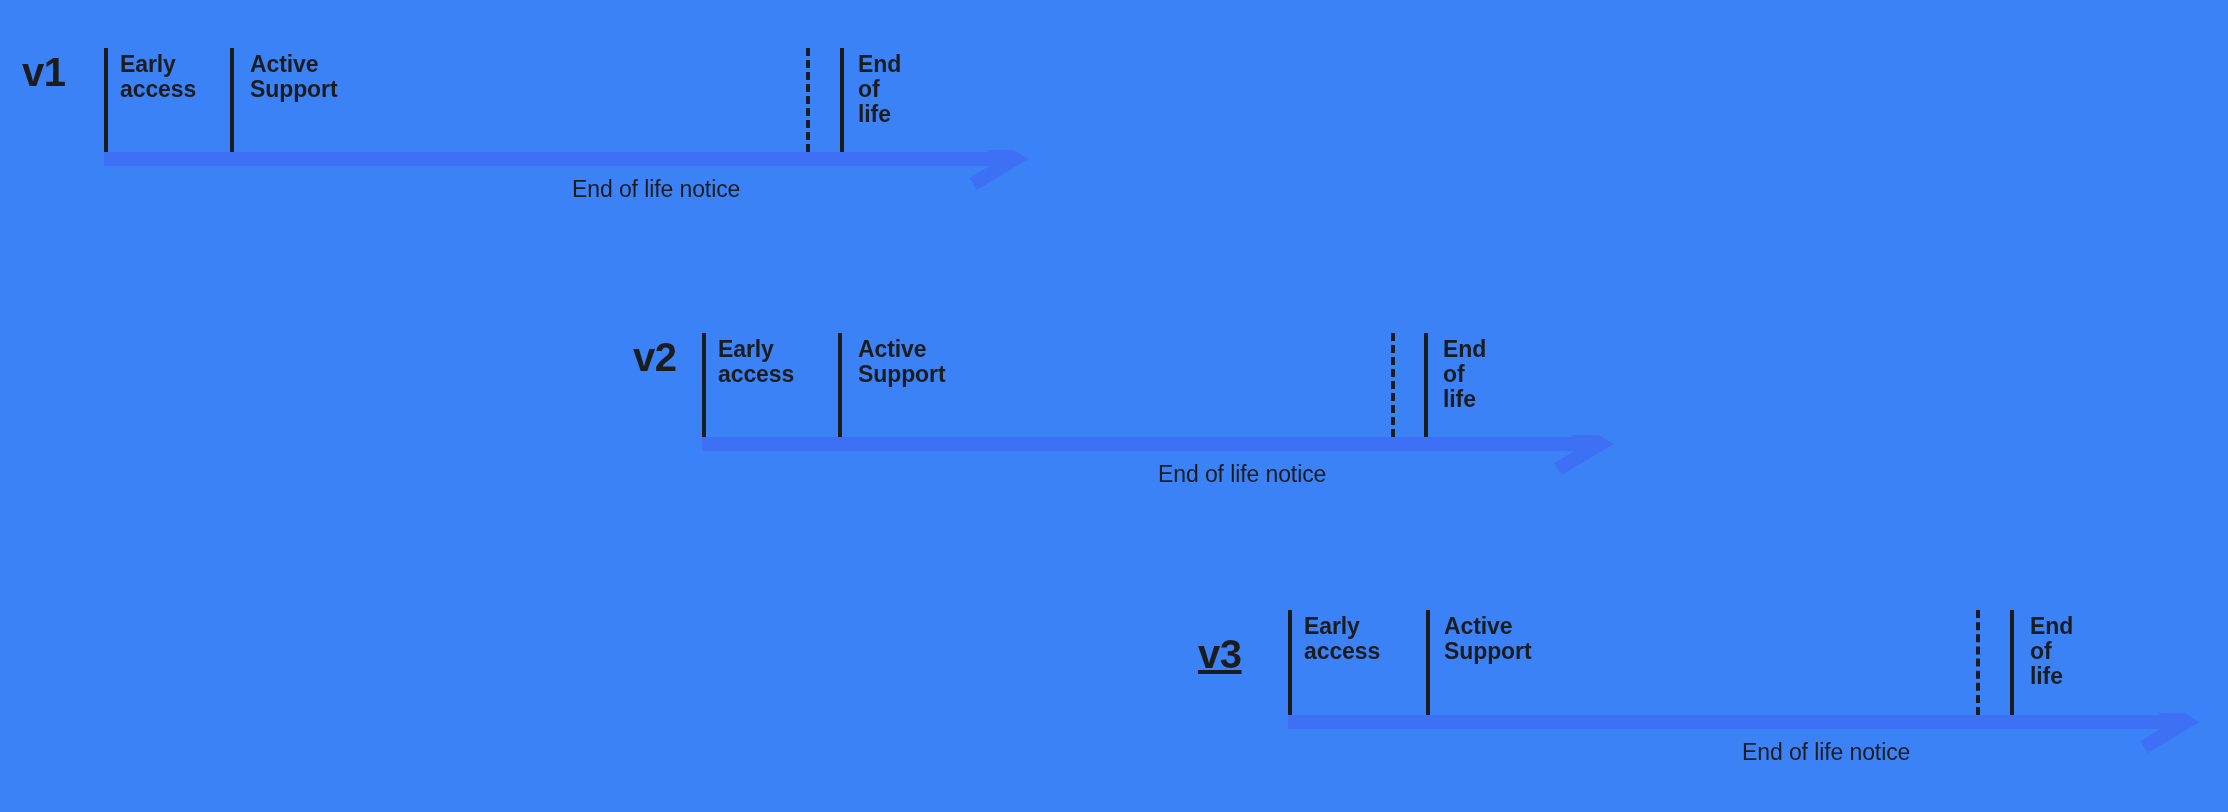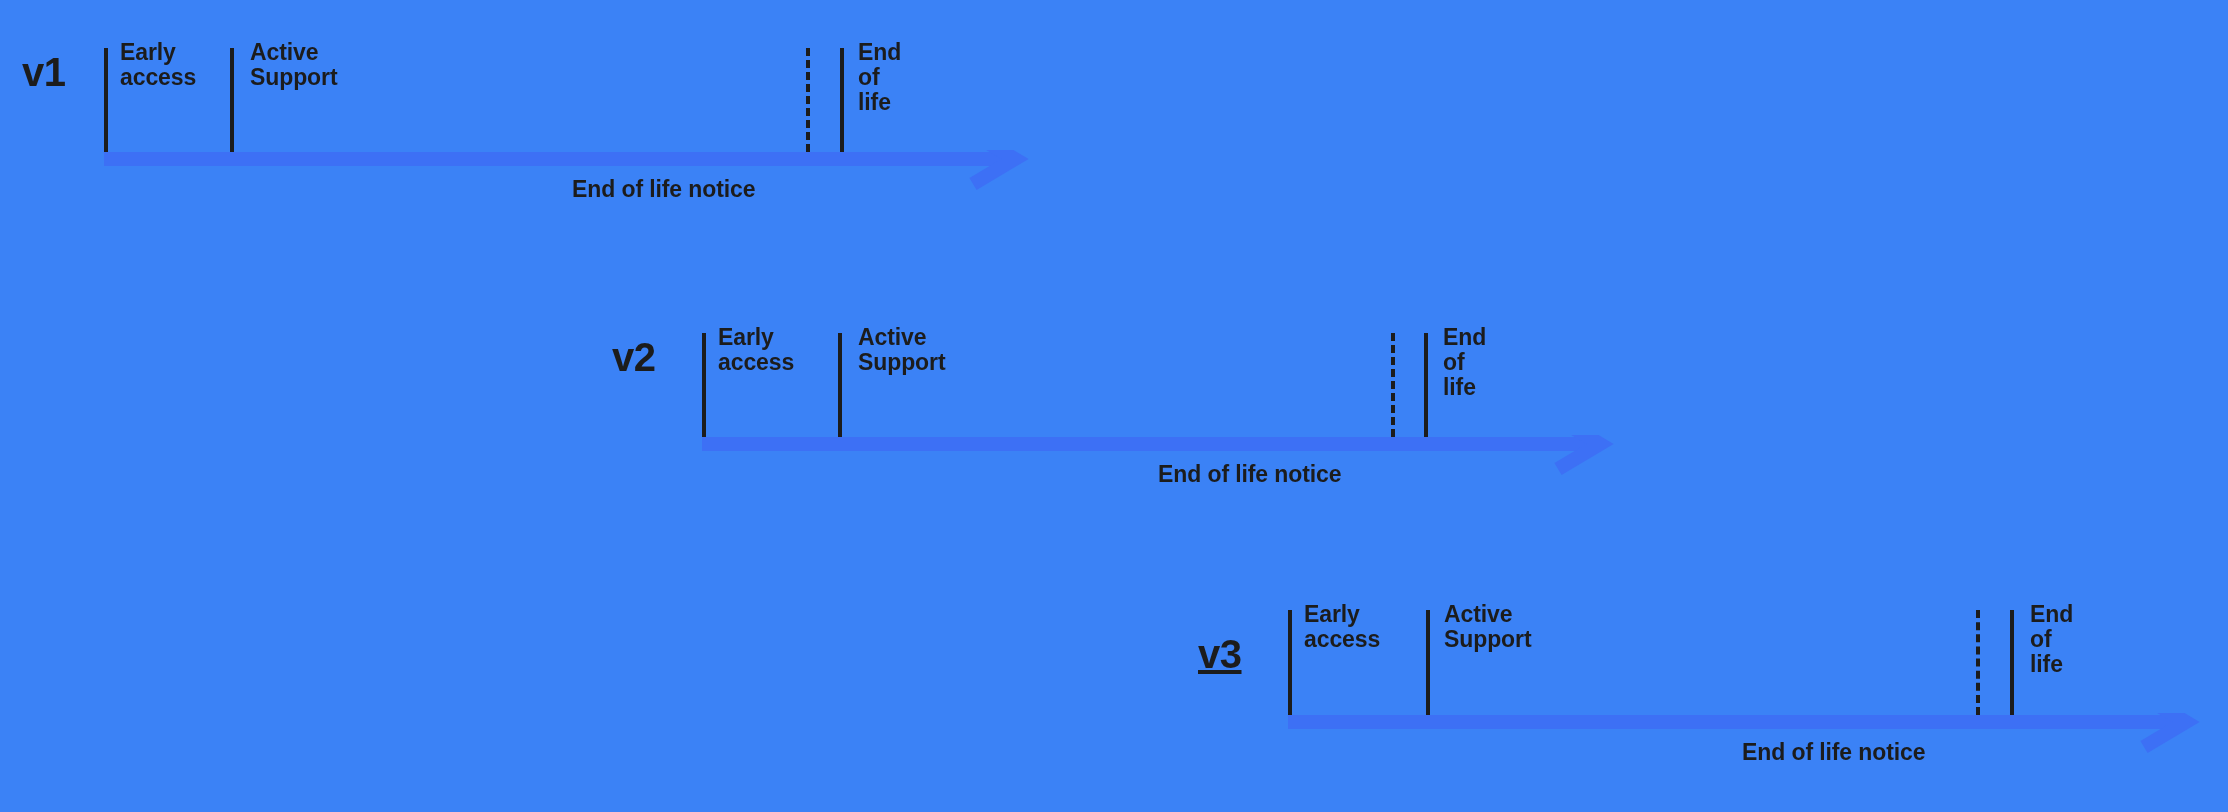--- a/index.html
+++ b/index.html
@@ -43,25 +43,26 @@
     border-left: 4px dashed #1c1c1c;
   }
   .phase-label {
     position: absolute;
     font-size: 23px;
     font-weight: 700;
     color: #1c1c1c;
     line-height: 1.08;
     letter-spacing: -0.1px;
     white-space: pre-line;
+    margin-top: 12px;
   }
   .notice-label {
     position: absolute;
     font-size: 23px;
-    font-weight: 700;
+    font-weight: 400;
     color: #1c1c1c;
     line-height: 1.08;
     letter-spacing: -0.1px;
     white-space: nowrap;
   }
   .timeline-arrow {
     position: absolute;
     display: block;
   }
 </style>
@@ -79,21 +80,21 @@
 access</div>
       <div class="phase-label" style="left: 250px; top: 40px;">Active Support</div>
       <div class="phase-label" style="left: 858px; top: 40px;">End of life</div>
       <svg class="timeline-arrow" width="951" height="66" viewBox="0 0 951 66" style="left: 104px; top: 150px;">
         <rect x="0" y="2" width="899" height="14" fill="#3d70f5"></rect>
         <polyline points="869,-16 911,9 869,34" fill="none" stroke="#3d70f5" stroke-width="14" stroke-linejoin="miter" stroke-linecap="butt"></polyline>
       </svg>
       <div class="notice-label" style="left: 572px; top: 177px;">End of life notice</div>
     </div>
     <div class="lifecycle-row">
-      <div class="version-label" style="left: 612px; top: 337px;">v2</div>
+      <div class="version-label" style="left: 633px; top: 337px;">v2</div>
       <div class="phase-divider" style="left: 702px; top: 333px; height: 104px;"></div>
       <div class="phase-divider" style="left: 838px; top: 333px; height: 104px;"></div>
       <div class="phase-divider dashed" style="left: 1391px; top: 333px; height: 104px;"></div>
       <div class="phase-divider" style="left: 1424px; top: 333px; height: 104px;"></div>
       <div class="phase-label" style="left: 718px; top: 325px;">Early
 access</div>
       <div class="phase-label" style="left: 858px; top: 325px;">Active Support</div>
       <div class="phase-label" style="left: 1443px; top: 325px;">End of life</div>
       <svg class="timeline-arrow" width="938" height="66" viewBox="0 0 938 66" style="left: 702px; top: 435px;">
         <rect x="0" y="2" width="886" height="14" fill="#3d70f5"></rect>

